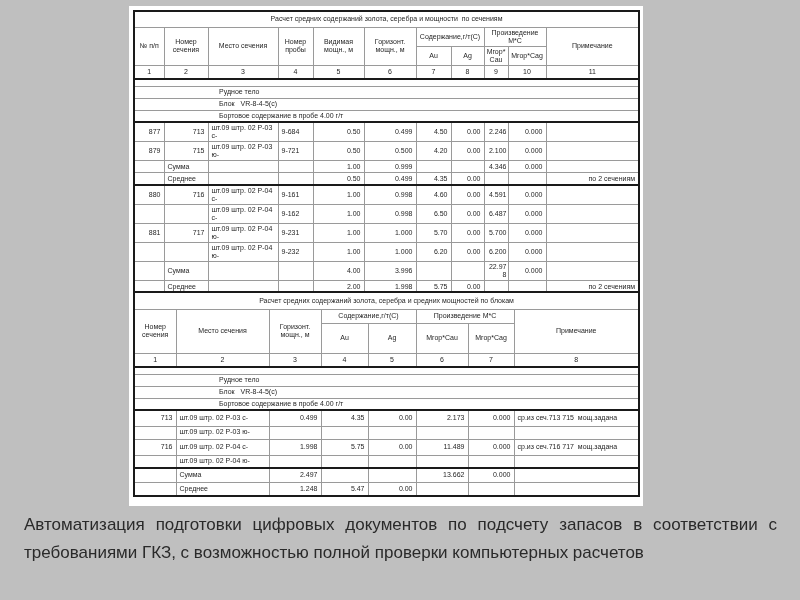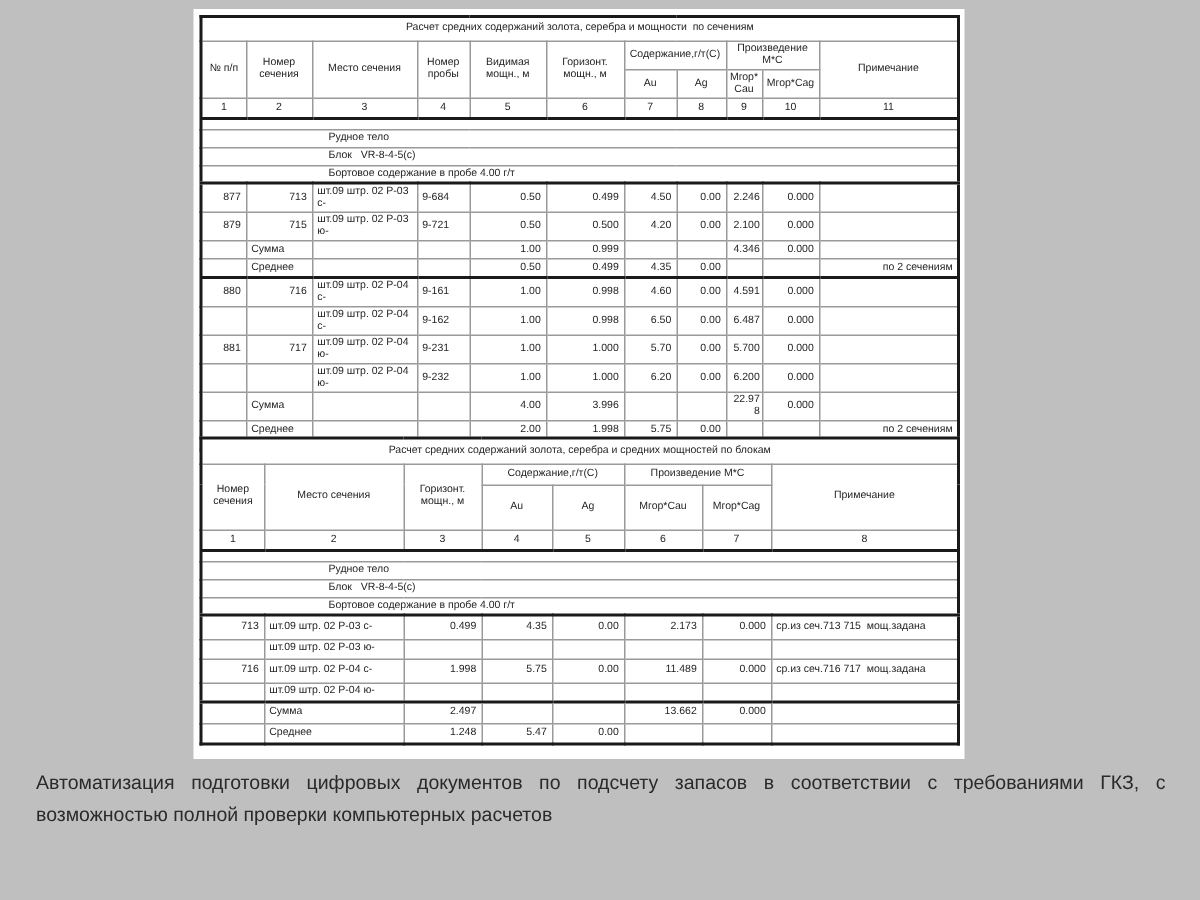--- a/index.html
+++ b/index.html
@@ -14,21 +14,21 @@
   td.ttl{text-align:center;white-space:pre;border-left:none;border-right:none}
   td.sec{text-align:left;padding-left:84px;border-left:none;border-right:none;white-space:pre}
   td.l{text-align:left}
   td.nb{border-left:none;border-right:none}
   td.bk{word-break:break-all;padding:1px 1px}
   td.pre{white-space:pre}
   tr.hb td{border-bottom:2px solid #1a1a1a}
   tr.r16{height:16px} tr.r14{height:14px} tr.r18{height:18px} tr.r30{height:30px}
   tr.r7{height:7px} tr.r12{height:12px} tr.r13{height:13px}
   tr.r17{height:17px} tr.r19{height:19px}
-  .caption{position:absolute;left:24px;top:511px;width:753px;font-size:13px;line-height:1.62;color:#2a2a2a;text-align:justify;text-align-last:left}
+  .caption{position:absolute;left:24px;top:511px;width:753px;font-size:17px;line-height:1.62;color:#2a2a2a;text-align:justify;text-align-last:left}
 </style>
 </head>
 <body>
 
 <div class="panel"></div>
 
 <table id="t1">
   <colgroup>
     <col style="width:30px">
       <col style="width:44px">

